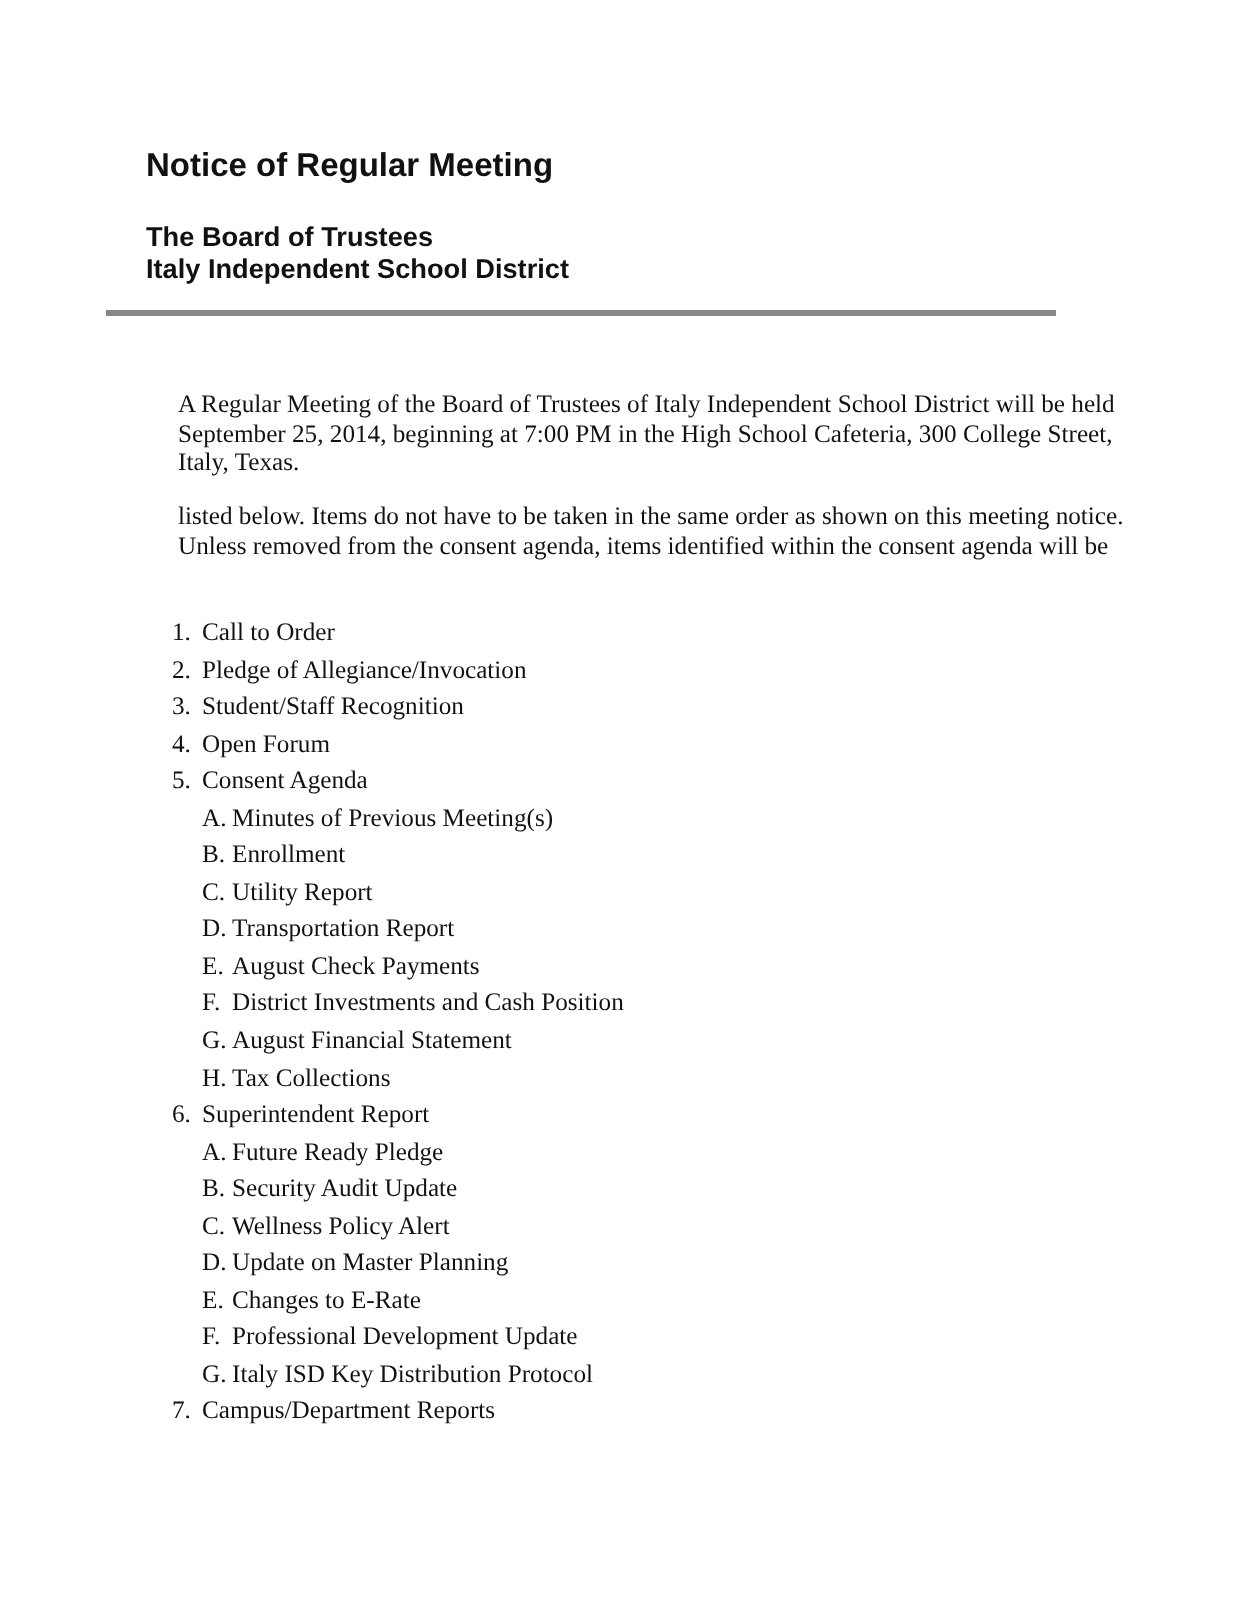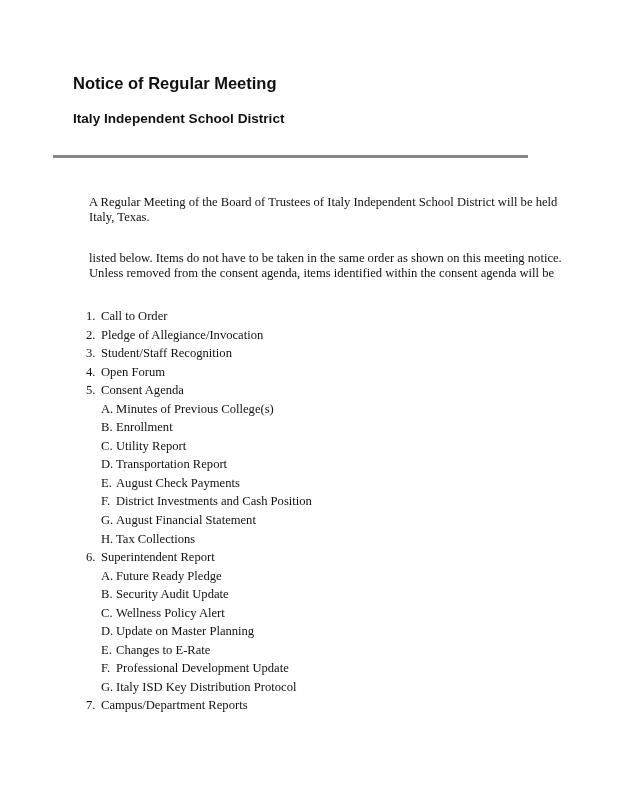--- a/index.html
+++ b/index.html
@@ -98,27 +98,29 @@
     }
   </style>
 </head>
 <body>
 
 <div class="page">
 
   <h1 class="title">Notice of Regular Meeting</h1>
 
   <div class="subtitle">
+    <div>The Board of Trustees</div>
     <div>Italy Independent School District</div>
   </div>
 
   <hr class="rule" style="background: rgb(136, 136, 136);">
 
   <p class="para" id="para1">
     <span class="line">A Regular Meeting of the Board of Trustees of Italy Independent School District will be held</span>
+    <span class="line">September 25, 2014, beginning at 7:00 PM in the High School Cafeteria, 300 College Street,</span>
     <span class="line">Italy, Texas.</span>
   </p>
 
   <p class="para" id="para2">
     <span class="line">listed below. Items do not have to be taken in the same order as shown on this meeting notice.</span>
     <span class="line">Unless removed from the consent agenda, items identified within the consent agenda will be</span>
   </p>
 
   <ul class="agenda">
     <li>
@@ -136,21 +138,21 @@
     <li>
         <span class="num">4.</span>
         <span class="txt">Open Forum</span>
       </li>
     <li>
         <span class="num">5.</span>
         <span class="txt">Consent Agenda</span>
       </li>
     <li class="sub">
         <span class="num">A.</span>
-        <span class="txt">Minutes of Previous College(s)</span>
+        <span class="txt">Minutes of Previous Meeting(s)</span>
       </li>
     <li class="sub">
         <span class="num">B.</span>
         <span class="txt">Enrollment</span>
       </li>
     <li class="sub">
         <span class="num">C.</span>
         <span class="txt">Utility Report</span>
       </li>
     <li class="sub">

